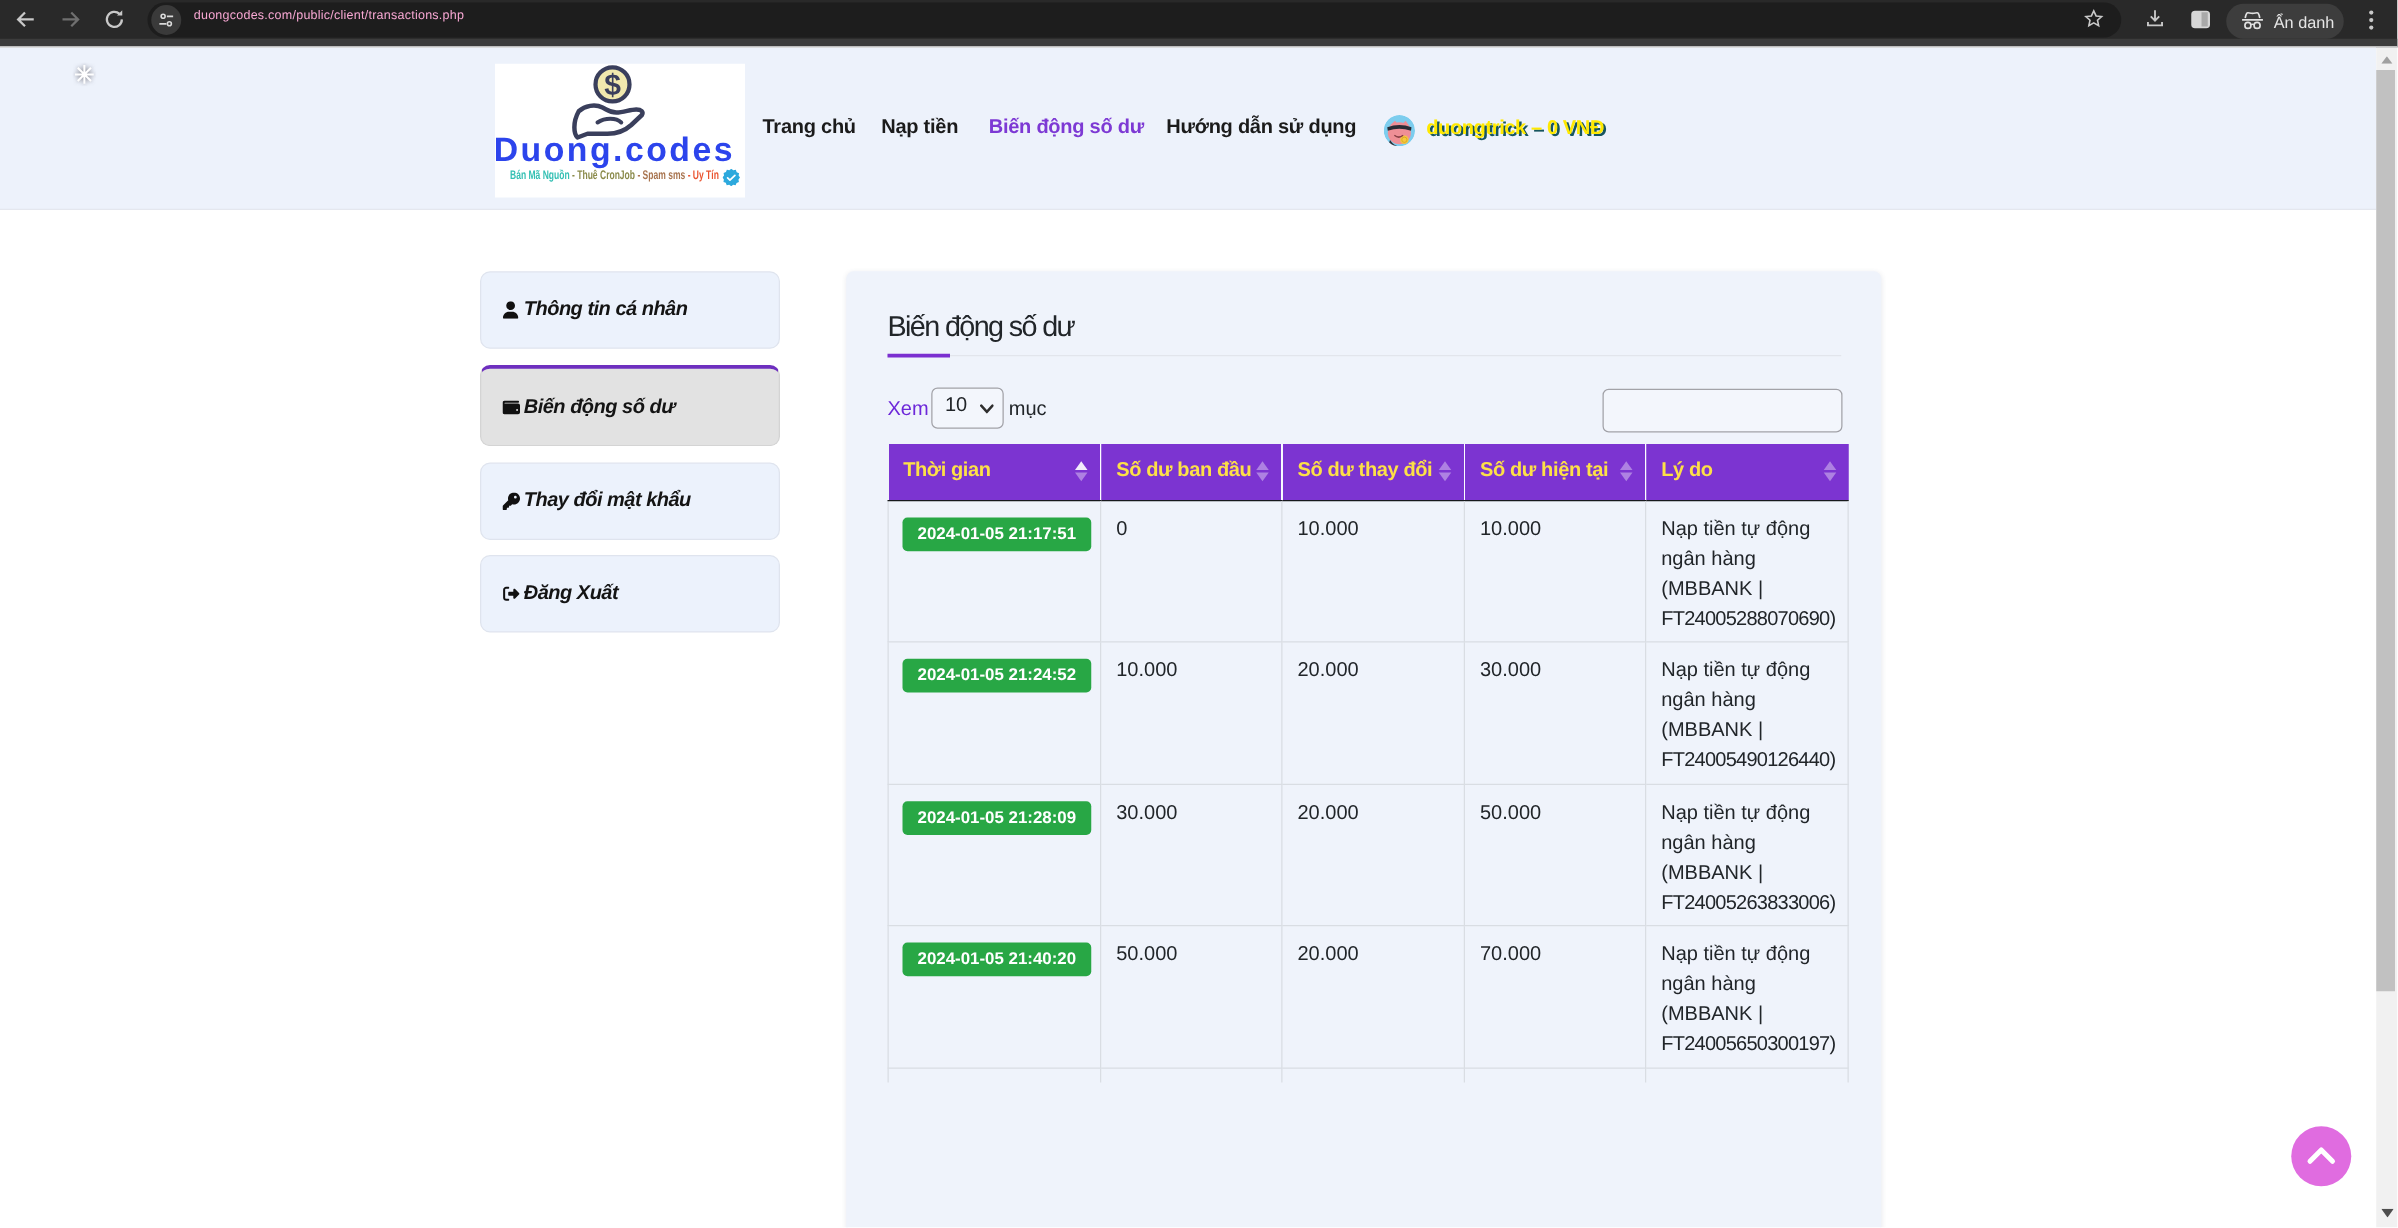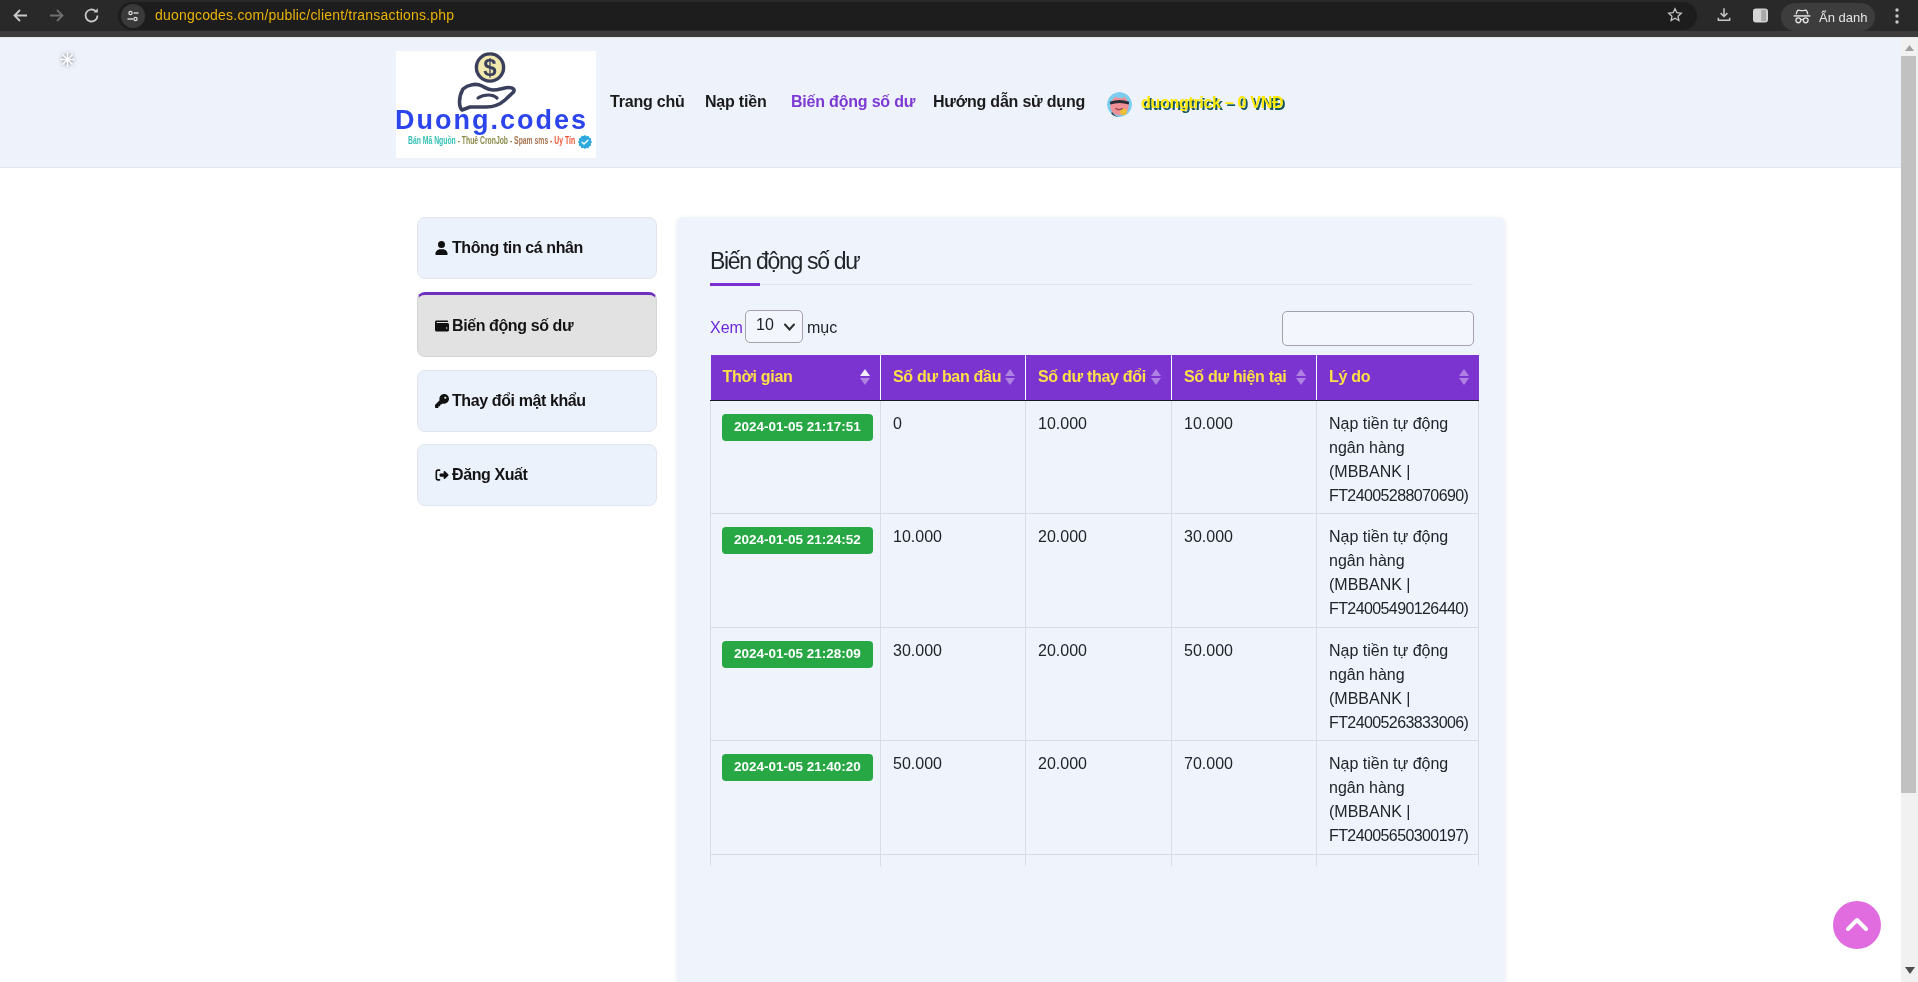--- a/index.html
+++ b/index.html
@@ -6,35 +6,35 @@
   html,body { width:1918px; height:982px; overflow:hidden; }
   body { font-family:"Liberation Sans", sans-serif; background:#fff; position:relative; }
   .abs { position:absolute; }
 
   
   #chrome { position:absolute; left:0; top:0; width:1918px; height:38px; background:#292929; }
   #chrome .strip { position:absolute; left:0; top:31px; width:1918px; height:7px; background:#3c3c3c; border-bottom:1px solid #e9e9e9; }
   #urlbar { position:absolute; left:118px; top:2px; width:1579px; height:28px; border-radius:14px; background:#1d1d1d; }
   .navico { position:absolute; top:0; }
   #siteico { position:absolute; left:121px; top:4px; width:24px; height:24px; border-radius:50%; background:#3a3a3a; }
-  #urltxt { position:absolute; left:155px; top:7px; font-size:14px; color:#eab308; letter-spacing:0.2px;text-align:center; }
+  #urltxt { position:absolute; left:155px; top:7px; font-size:10px; color:#f9a8d4; letter-spacing:0.2px;text-align:center; }
   #incog { position:absolute; left:1781px; top:3px; width:94px; height:28px; border-radius:14px; background:#3d3d3d; color:#e6e6e6; font-size:13px; }
   #incog span { position:absolute; left:38px; top:7px; }
 
   
   #page { position:absolute; left:0; top:38px; width:1901px; height:944px; background:#ffffff; overflow:hidden; }
   #band { position:absolute; left:0; top:0; width:1901px; height:130px; background:#edf2fb; border-bottom:1px solid #e4e7ee; }
   #logo { position:absolute; left:396px; top:13px; width:200px; height:107px; background:#fff; }
   .navlink { position:absolute; top:55px; font-size:16px; font-weight:700; letter-spacing:-0.2px; color:#1b1b1b; }
   #nav-active { color:#7d39d4; }
   #avatar { position:absolute; left:1107px; top:54px; width:25px; height:25px; border-radius:50%; overflow:hidden; }
   #uname { position:absolute; left:1141px; top:56px; font-size:16px; letter-spacing:-0.3px; font-weight:700; color:#ffe900; text-shadow:2px 2px 0 #17555f; }
 
   
-  .scard { position:absolute; left:417px; width:240px; height:62px; background:#ecf2fc; border:1px solid #dfe4ee; border-radius:8px; }
+  .scard { position:absolute; left:384px; width:240px; height:62px; background:#ecf2fc; border:1px solid #dfe4ee; border-radius:8px;font-style:italic; }
   .scard .lbl { position:absolute; left:34px; top:50%; transform:translateY(-50%); font-size:16px; font-weight:700; letter-spacing:-0.4px; color:#141414; white-space:nowrap; }
   .scard svg { position:absolute; left:17px; top:50%; transform:translateY(-50%); }
   #sc2 { top:254px; height:65px; background:#e2e2e2; border:1px solid #d4d4d4; border-top:3px solid #6e2fbf; }
 
   
   #card { position:absolute; left:677px; top:179px; width:828px; height:900px; background:#eff3fb; border-radius:6px; box-shadow:0 1px 4px rgba(60,70,100,.10); }
   #ctitle { position:absolute; left:33px; top:31px; font-size:23px; letter-spacing:-1.3px; color:#212529; }
   #chr { position:absolute; left:33px; top:67px; width:763px; border-top:1px solid #e2e5ec; }
   #chr .p { position:absolute; left:0; top:-2px; width:50px; height:3px; background:#7b2fd0; }
   #lenlab { position:absolute; left:33px; top:102px; font-size:16px; color:#6d28d9; }

